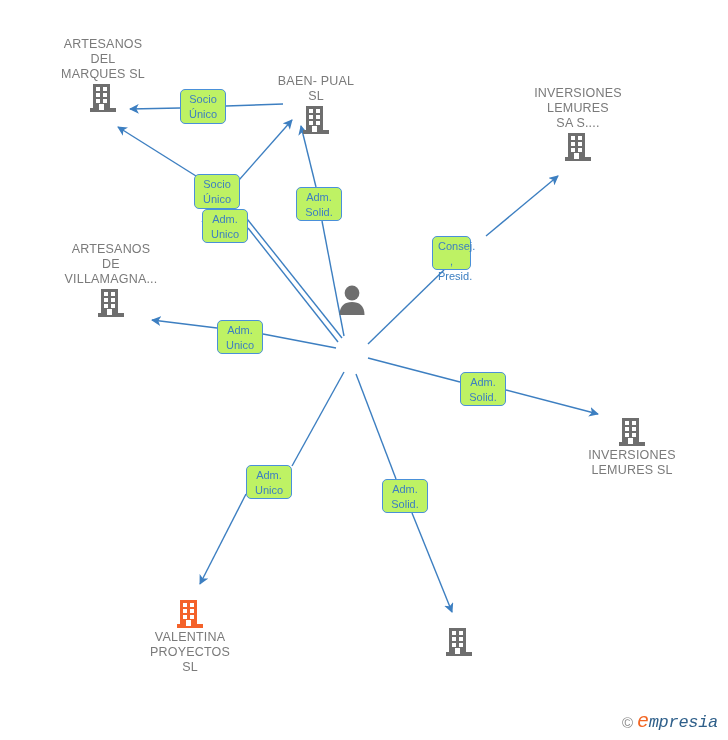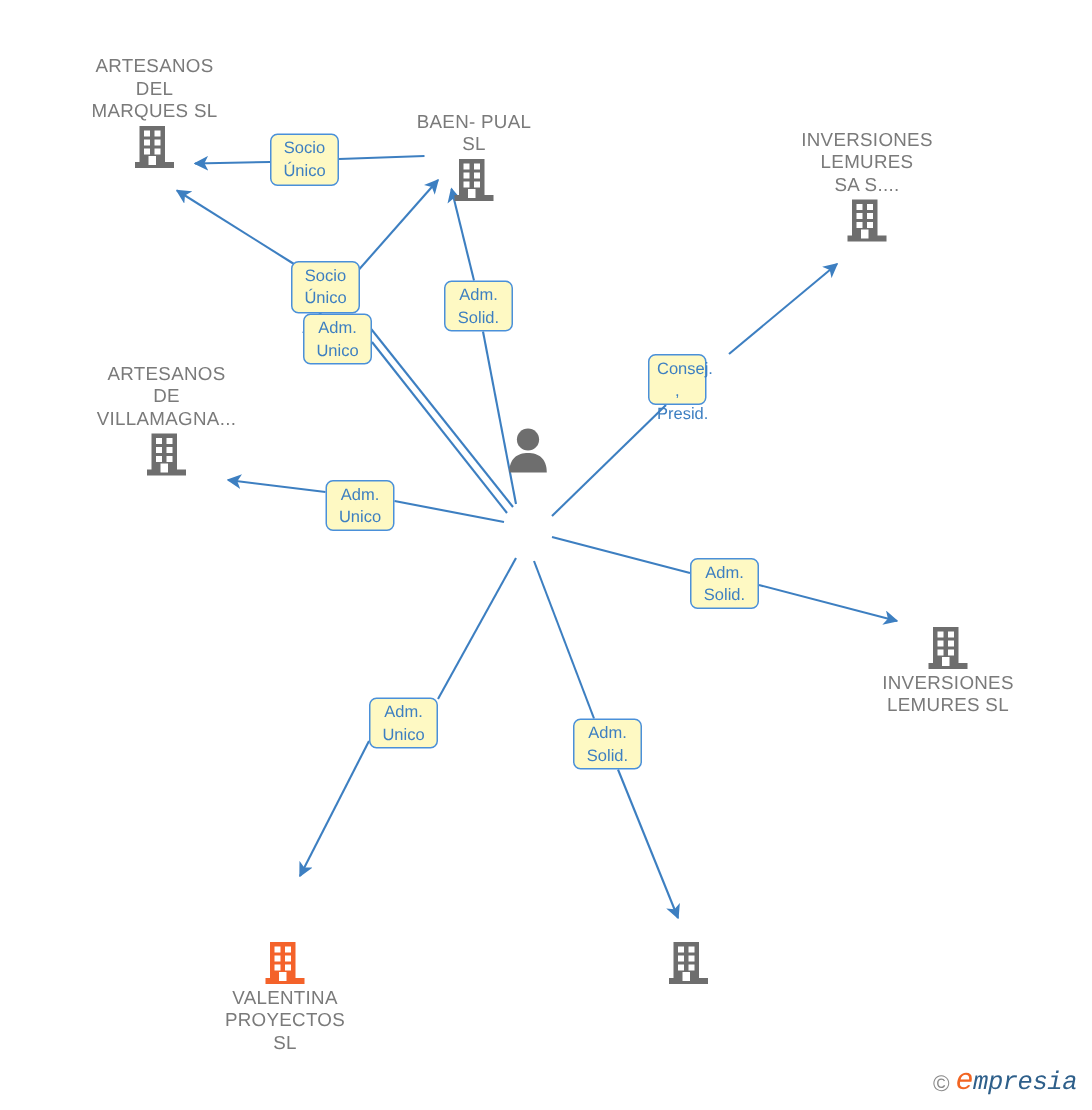--- a/index.html
+++ b/index.html
@@ -48,21 +48,21 @@
   }
   .node.below .node-icon { margin-top: 2px; }
   .node.above .node-label { margin-top: 1px; }
 
   
   .edge-label {
     position: absolute;
     box-sizing: border-box;
     border: 1.3px solid #4a90d9;
     border-radius: 5px;
-    background: #fef9c3;
+    background: #bef264;
     color: #3d7fc1;
     font-size: 11px;
     line-height: 15px;
     text-align: center;
     padding: 2px 5px 3px 5px;
     white-space: pre-line;
     z-index: 5;
     box-shadow: 0 0 0 0 rgba(0,0,0,0);
   }
 
@@ -220,21 +220,21 @@
       <rect x="8" y="11" width="4" height="4" fill="#ffffff"></rect>
       <rect x="15" y="11" width="4" height="4" fill="#ffffff"></rect>
       <rect x="8" y="17" width="4" height="4" fill="#ffffff"></rect>
       <rect x="15" y="17" width="4" height="4" fill="#ffffff"></rect>
       <rect x="11" y="22" width="5" height="6" fill="#ffffff"></rect>
     </svg>
     <div class="node-label">INVERSIONES
 LEMURES  SL</div>
   </div>
 
-  <div class="node below" style="left:190px; top:624px;">
+  <div class="node below" style="left:190px; top:596px;">
     <svg class="node-icon" width="30" height="32" viewBox="0 0 30 32">
       <rect x="5" y="2" width="17" height="26" fill="#f4622a"></rect>
       <rect x="2" y="26" width="26" height="4" fill="#f4622a"></rect>
       <rect x="8" y="5" width="4" height="4" fill="#ffffff"></rect>
       <rect x="15" y="5" width="4" height="4" fill="#ffffff"></rect>
       <rect x="8" y="11" width="4" height="4" fill="#ffffff"></rect>
       <rect x="15" y="11" width="4" height="4" fill="#ffffff"></rect>
       <rect x="8" y="17" width="4" height="4" fill="#ffffff"></rect>
       <rect x="15" y="17" width="4" height="4" fill="#ffffff"></rect>
       <rect x="11" y="22" width="5" height="6" fill="#ffffff"></rect>

